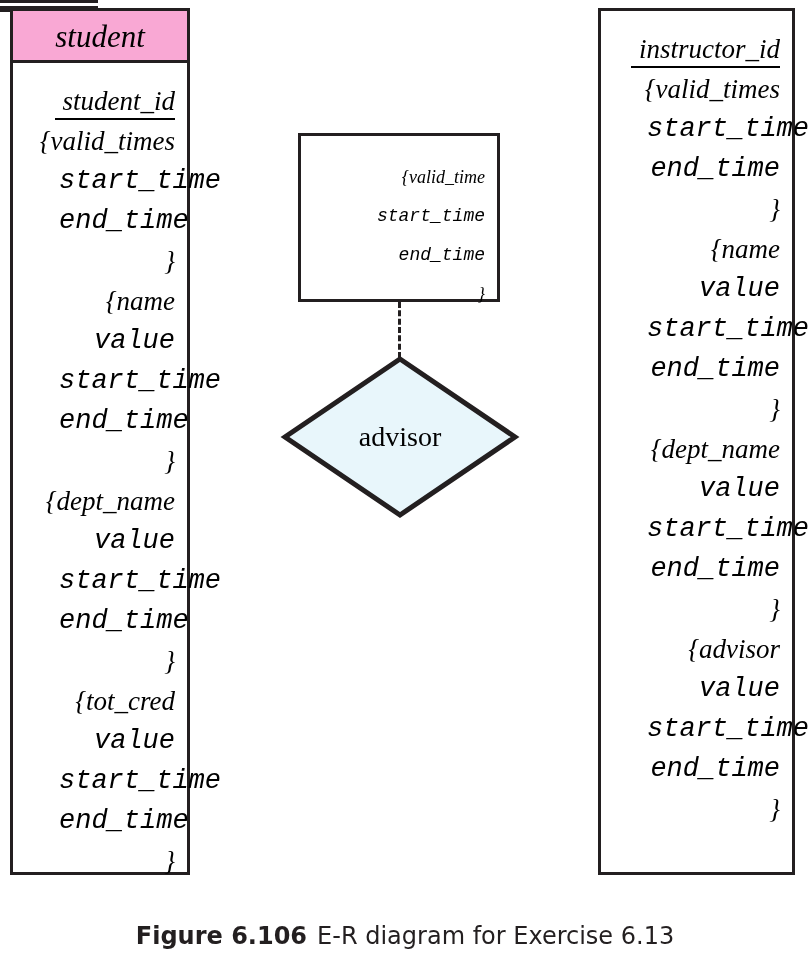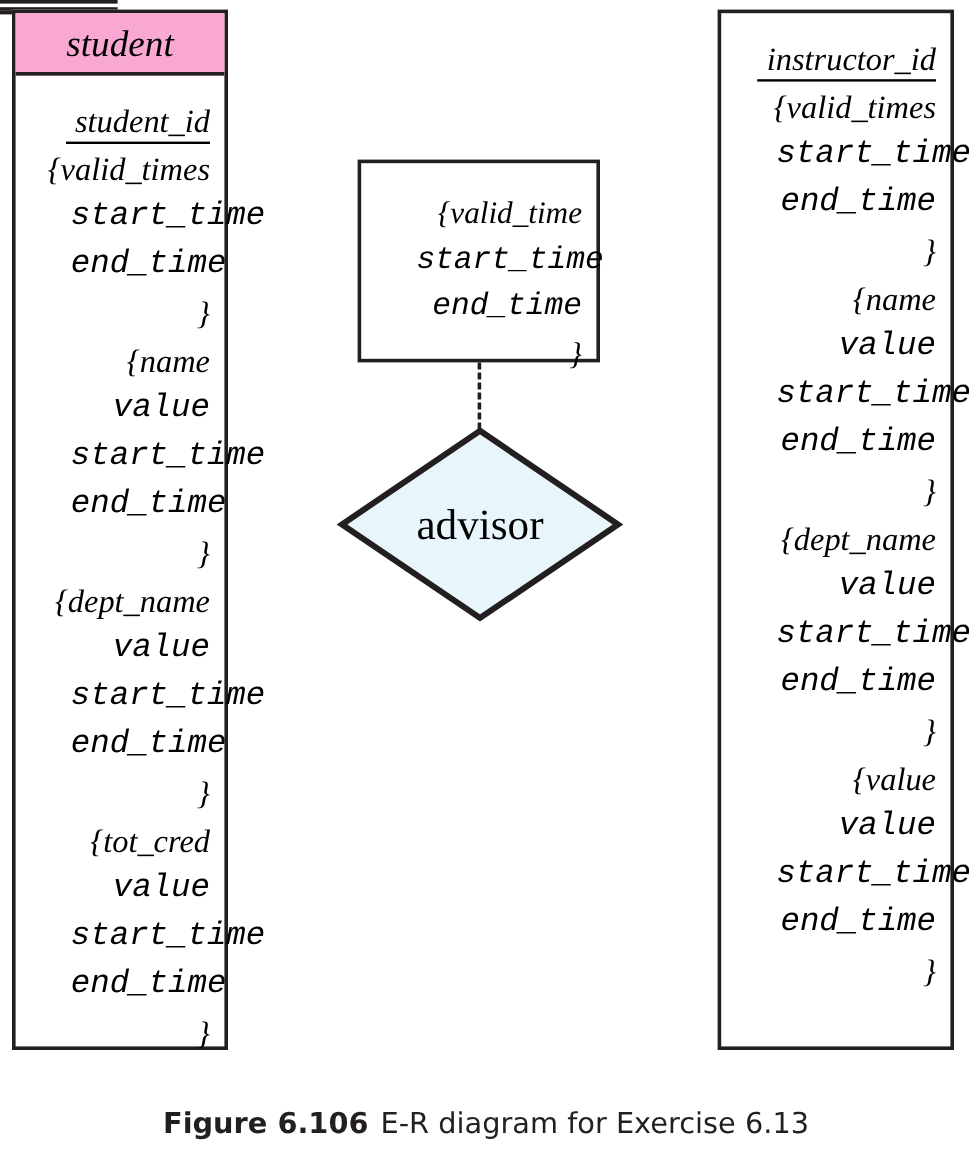--- a/index.html
+++ b/index.html
@@ -75,21 +75,21 @@
     left: 298px;
     top: 133px;
     width: 202px;
     height: 169px;
     border: 3px solid #231f20;
     background: #ffffff;
     box-sizing: border-box;
     padding-top: 4px;
   }
   #attr-box .attr {
-    font-size: 26px;
+    font-size: 18px;
     line-height: 39px;
     height: 39px;
     padding-left: 10px;
   }
   #attr-box .attr.indent {
     padding-left: 34px;
   }
 
   
   #diamond-wrap {
@@ -105,21 +105,21 @@
   }
   #diamond-label {
     position: absolute;
     left: 0;
     top: 0;
     width: 236px;
     height: 162px;
     display: flex;
     align-items: center;
     justify-content: center;
-    font-size: 36px;
+    font-size: 28px;
     font-style: normal;
     color: #000000;
     pointer-events: none;
   }
   
   #link-student {
     left: 188px;
     top: 431px;
     width: 98px;
     height: 9px;
@@ -228,21 +228,21 @@
         <li class="attr">{name</li>
         <li class="attr indent">value</li>
         <li class="attr indent">start_time</li>
         <li class="attr indent">end_time</li>
         <li class="attr">}</li>
         <li class="attr">{dept_name</li>
         <li class="attr indent">value</li>
         <li class="attr indent">start_time</li>
         <li class="attr indent">end_time</li>
         <li class="attr">}</li>
-        <li class="attr">{value</li>
+        <li class="attr">{advisor</li>
         <li class="attr indent">value</li>
         <li class="attr indent">start_time</li>
         <li class="attr indent">end_time</li>
         <li class="attr">}</li>
       </ul>
   </div>
 
   <div id="caption">
     <span class="fig-num">Figure 6.106</span><span class="fig-text">E-R diagram for Exercise 6.13</span>
   </div>

